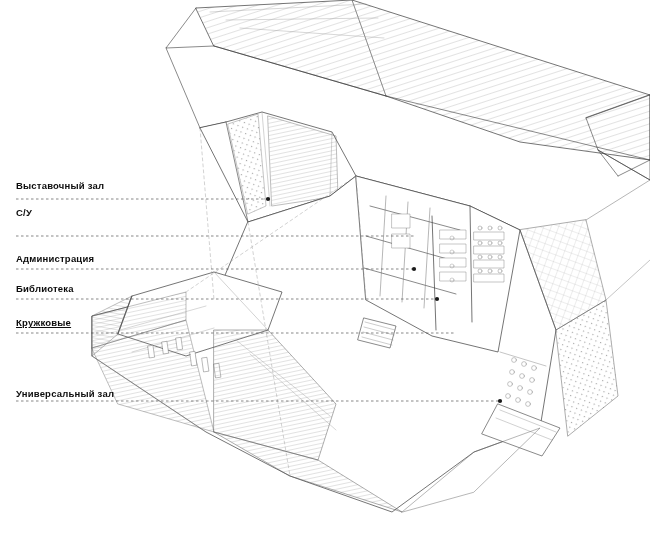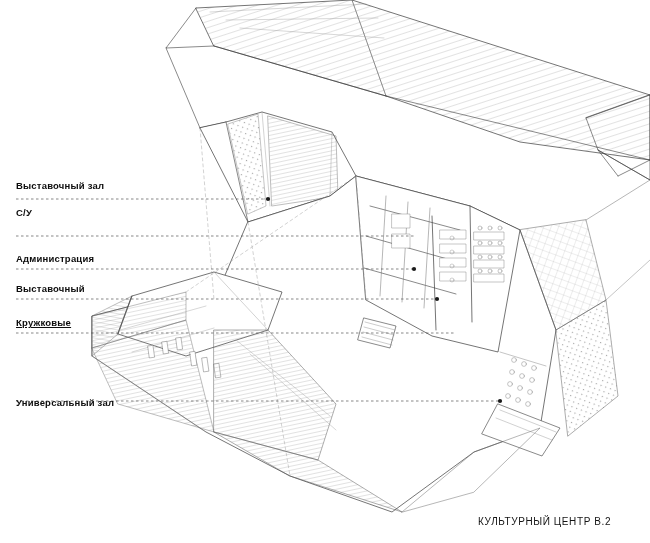--- a/index.html
+++ b/index.html
@@ -257,20 +257,19 @@
       <circle cx="414" cy="269" r="2.1"></circle>
       <circle cx="437" cy="299" r="2.1"></circle>
       <circle cx="500" cy="401" r="2.1"></circle>
     </g>
   </svg>
 
   <div class="labels">
     <div class="label" style="left:16px; top:180px;">Выставочный зал</div>
     <div class="label" style="left:16px; top:207px;">С/У</div>
     <div class="label" style="left:16px; top:253px;">Администрация</div>
-    <div class="label" style="left:16px; top:283px;">Выставочный</div>
+    <div class="label" style="left:16px; top:283px;">Библиотека</div>
     <div class="label" style="left:16px; top:317px;text-decoration:underline;">Кружковые</div>
-    <div class="label" style="left:16px; top:397px;">Универсальный зал</div>
-
-    <div class="caption" style="left:478px; top:516px;">КУЛЬТУРНЫЙ ЦЕНТР  В.2</div>
+    <div class="label" style="left:16px; top:388px;">Универсальный зал</div>
+
   </div>
 
 </div>
 
 </body></html>

